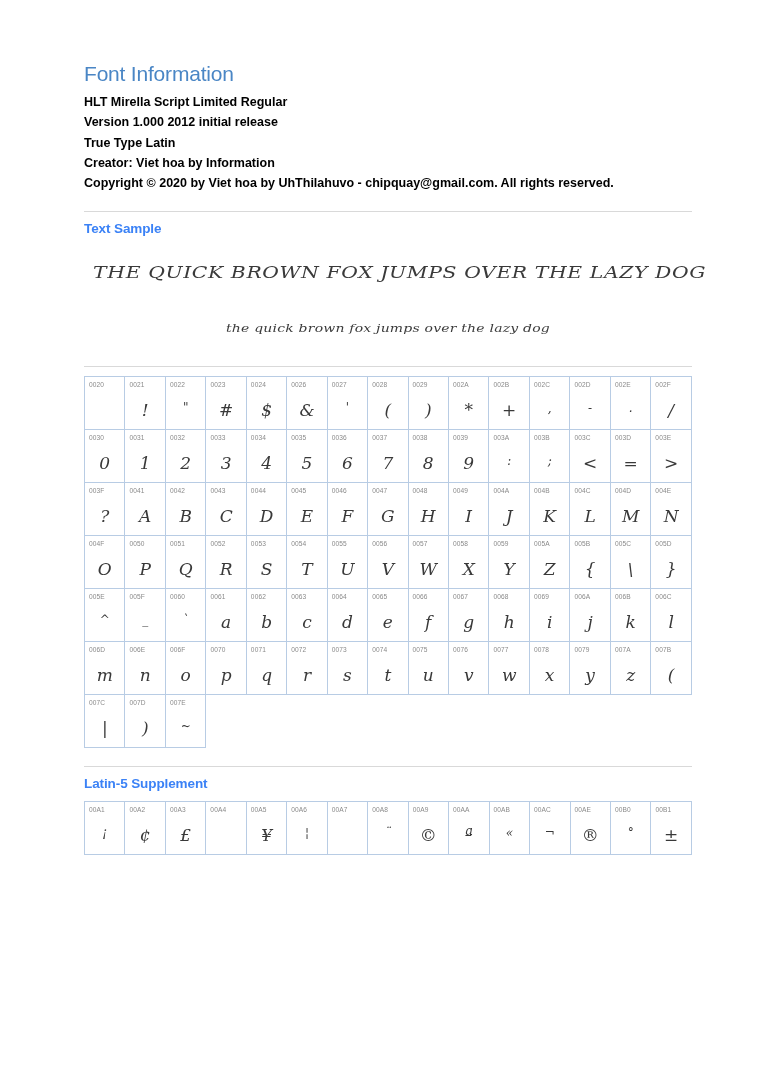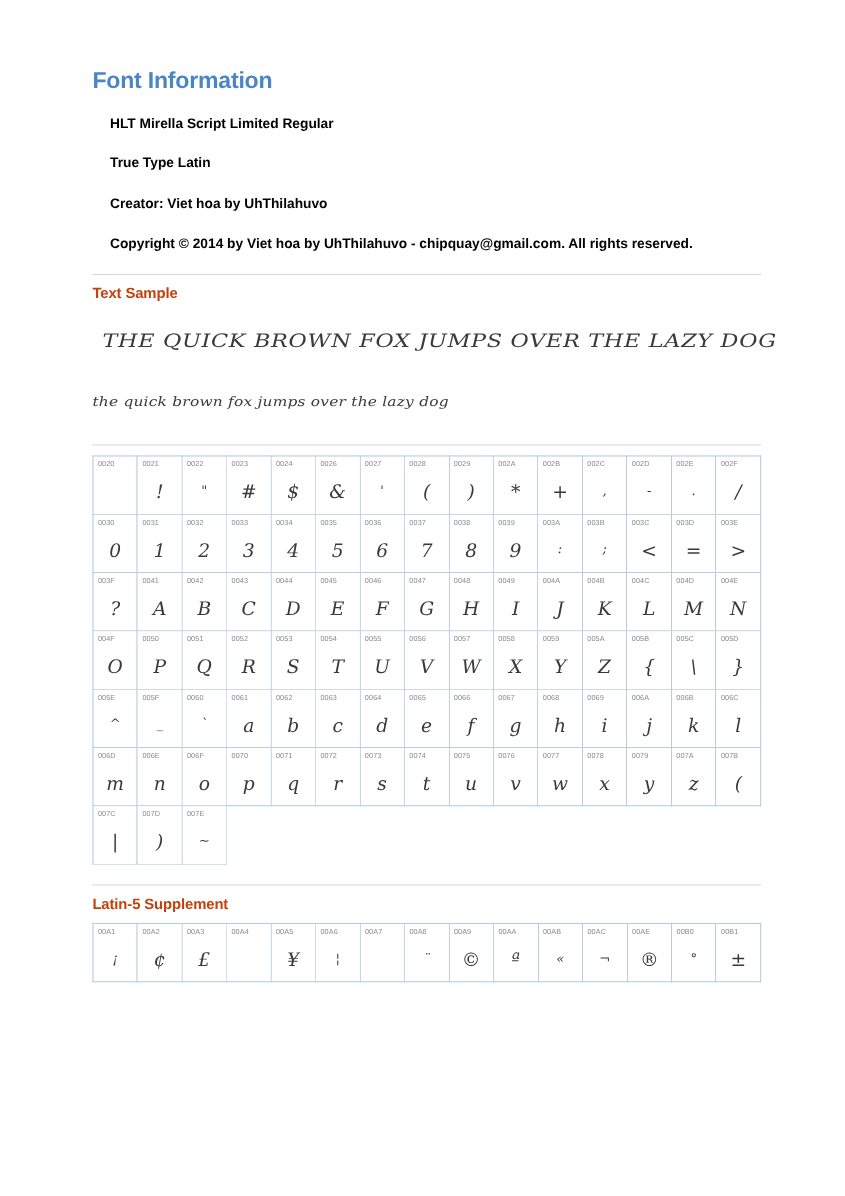--- a/index.html
+++ b/index.html
@@ -28,58 +28,59 @@
   .content {
     position: absolute;
     left: 84px;
     top: 62px;
     width: 608px;
   }
 
   
   .doc-title {
     font-size: 21px;
-    font-weight: bold;
+    font-weight: normal;
     color: #4a86c5;
     line-height: 1.15;
     margin: 0 0 6px 0;
     letter-spacing: -0.2px;
   }
   .meta-line {
     font-size: 12.5px;
     font-weight: bold;
     line-height: 1.62;
     color: #000;
-    margin: 16px;
+    margin: 0;
   }
   .meta-line.wrap {
     max-width: 600px;
   }
 
   
   .section {
     margin-top: 18px;
   }
   .rule {
     border-top: 1px solid #d9d9d9;
     height: 0;
     line-height: 0;
     font-size: 0;
     margin: 0 0 9px 0;
   }
   .section-title {
     font-size: 13.5px;
     font-weight: bold;
-    color: #c2410c;
+    color: #3b82f6;
     margin: 0 0 10px 0;
     letter-spacing: -0.1px;
   }
 
   
   .sample-area {
+    text-align: center;
     padding: 4px 0 12px 0;
   }
   .sample-upper {
     font-family: "DejaVu Serif", serif;
     font-style: italic;
     font-size: 21px;
     color: #2a2a2a;
     letter-spacing: 0.6px;
     white-space: nowrap;
     transform: scaleY(0.80) scaleX(0.97);
@@ -148,23 +149,24 @@
 </style>
 </head>
 <body>
 
 <div class="page">
   <div class="content">
 
     <div>
       <h1 class="doc-title">Font Information</h1>
       <p class="meta-line">HLT Mirella Script Limited  Regular</p>
+      <p class="meta-line">Version 1.000 2012 initial release</p>
       <p class="meta-line">True Type Latin</p>
-      <p class="meta-line">Creator: Viet hoa by UhThilahuvo</p>
-      <p class="meta-line wrap">Copyright © 2014 by Viet hoa by UhThilahuvo - chipquay@gmail.com. All rights reserved.</p>
+      <p class="meta-line">Creator: Viet hoa by Information</p>
+      <p class="meta-line wrap">Copyright © 2020 by Viet hoa by UhThilahuvo - chipquay@gmail.com. All rights reserved.</p>
     </div>
 
     <div class="section">
       <div class="rule"></div>
       <div class="section-title">Text Sample</div>
       <div class="sample-area">
         <div class="sample-upper">THE QUICK BROWN FOX JUMPS OVER THE LAZY DOG</div>
         <div class="sample-lower">the quick brown fox jumps over the lazy dog</div>
       </div>
     </div>

